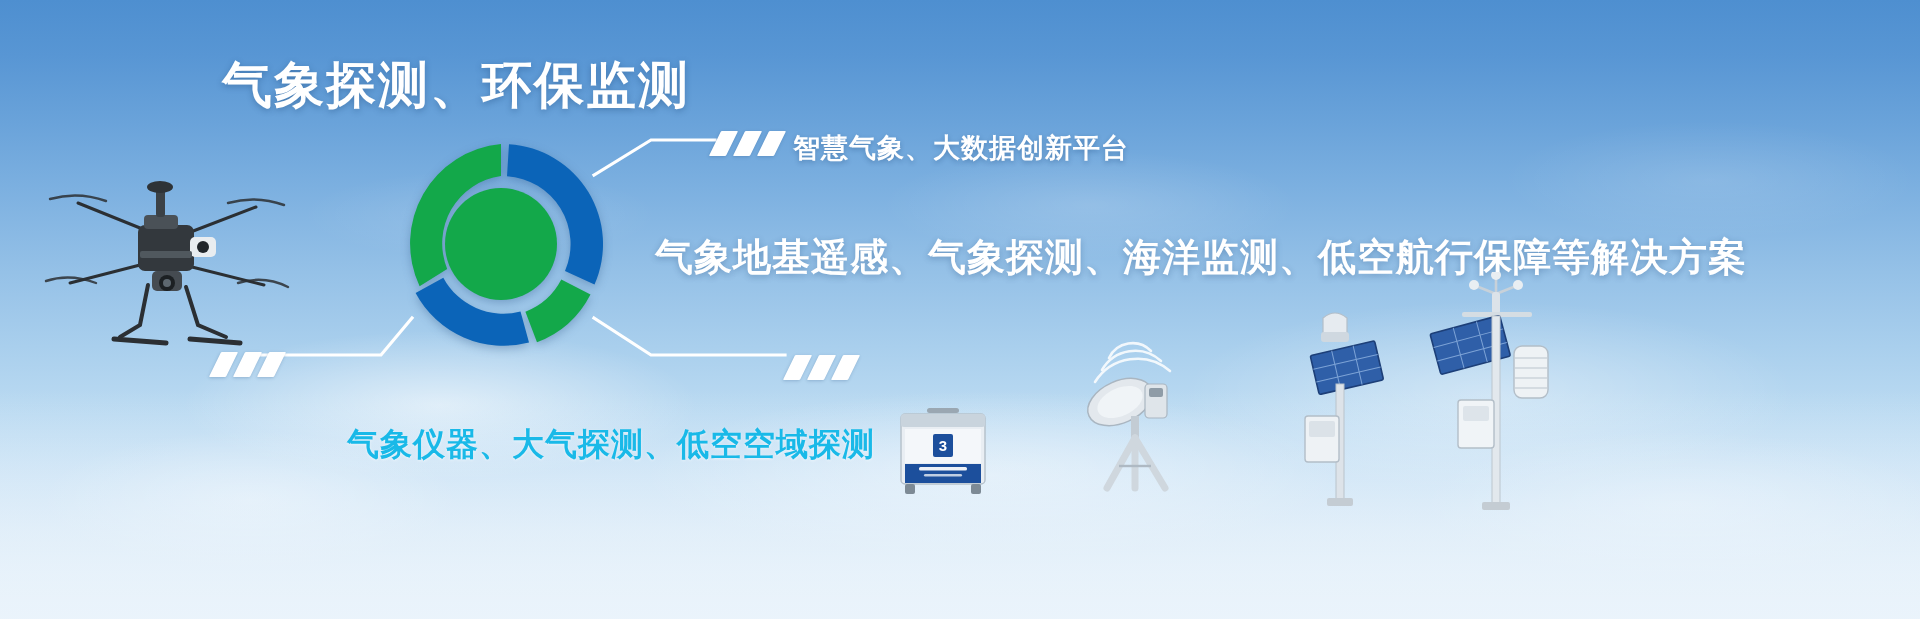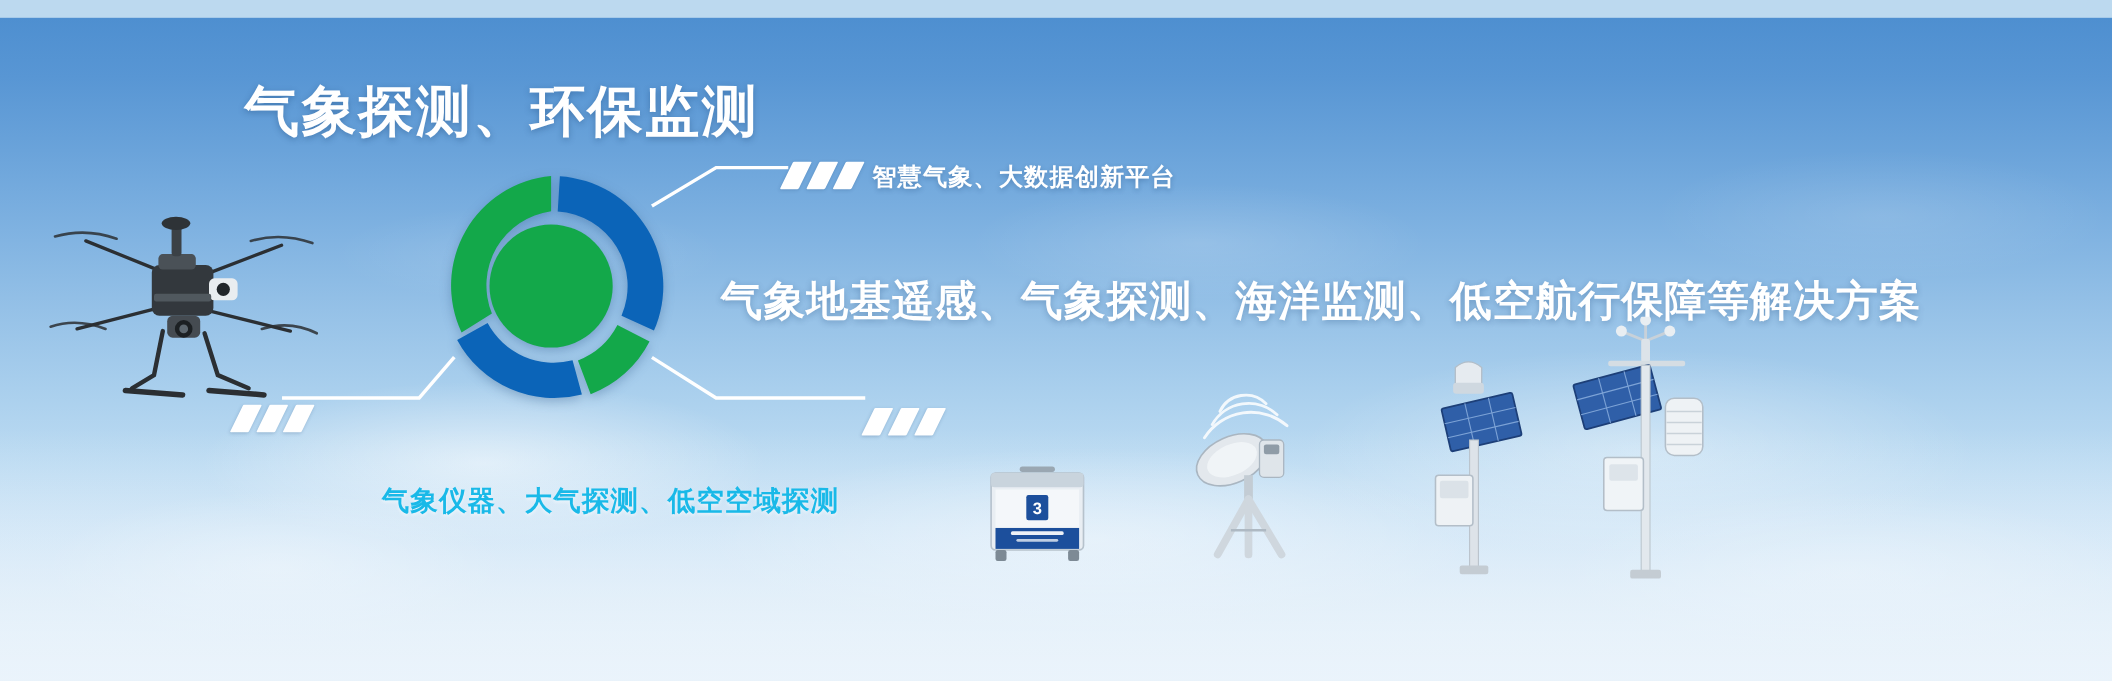--- a/index.html
+++ b/index.html
@@ -1,21 +1,21 @@
 <!DOCTYPE html>
 <html><head>
 <meta charset="utf-8">
 <style>
   * { margin:0; padding:0; box-sizing:border-box; }
   html,body { width:1920px; height:619px; overflow:hidden; }
   body {
     font-family:"Liberation Sans","DejaVu Sans",sans-serif;
     position:relative; background:#bcd9ef;
   }
-  .banner { position:absolute; inset:0; overflow:hidden;margin-top:16px; }
+  .banner { position:absolute; inset:0; overflow:hidden; }
 
   
   .sky {
     position:absolute; inset:0;
     background:linear-gradient(to bottom,
       #4e8fd0 0%, #5896d4 9%, #6aa3da 20%, #7fb2e1 32%,
       #95c1e7 44%, #a9cfed 56%, #bcdbf2 67%, #cde4f6 77%,
       #dbebf8 86%, #e6f1fa 94%, #eef5fc 100%);
   }
   .cloud {
@@ -60,34 +60,34 @@
     transform:skewX(-26deg); border-radius:1px;
     box-shadow:0 1px 3px rgba(30,70,120,.25);
   }
   .sl-1 { left:715px; top:131px; }
   .sl-2 { left:215px; top:352px; }
   .sl-3 { left:789px; top:355px; }
 
   
   .bullet-top {
     position:absolute; left:793px; top:130px;
-    font-size:22px; font-weight:bold; color:#ffffff;
+    font-size:27px; font-weight:bold; color:#ffffff;
     letter-spacing:1px; white-space:nowrap;
     text-shadow:0 2px 5px rgba(20,60,110,.32);
   }
   .headline {
     position:absolute; left:655px; top:232px;
     font-size:38px; font-weight:bold; color:#ffffff;
     letter-spacing:1px; white-space:nowrap;
     text-shadow:0 2px 6px rgba(20,60,110,.30);
     font-family:Liberation Mono, monospace;
   }
   .bullet-bottom {
     position:absolute; left:347px; top:423px;
-    font-size:25px; font-weight:bold; color:#19b9e8;
+    font-size:32px; font-weight:bold; color:#19b9e8;
     letter-spacing:1px; white-space:nowrap;
     text-shadow:0 1px 3px rgba(255,255,255,.55);
   }
 
   
   .obj { position:absolute; }
 
   
   .drone { left:40px; top:155px; width:250px; height:200px; }
 

